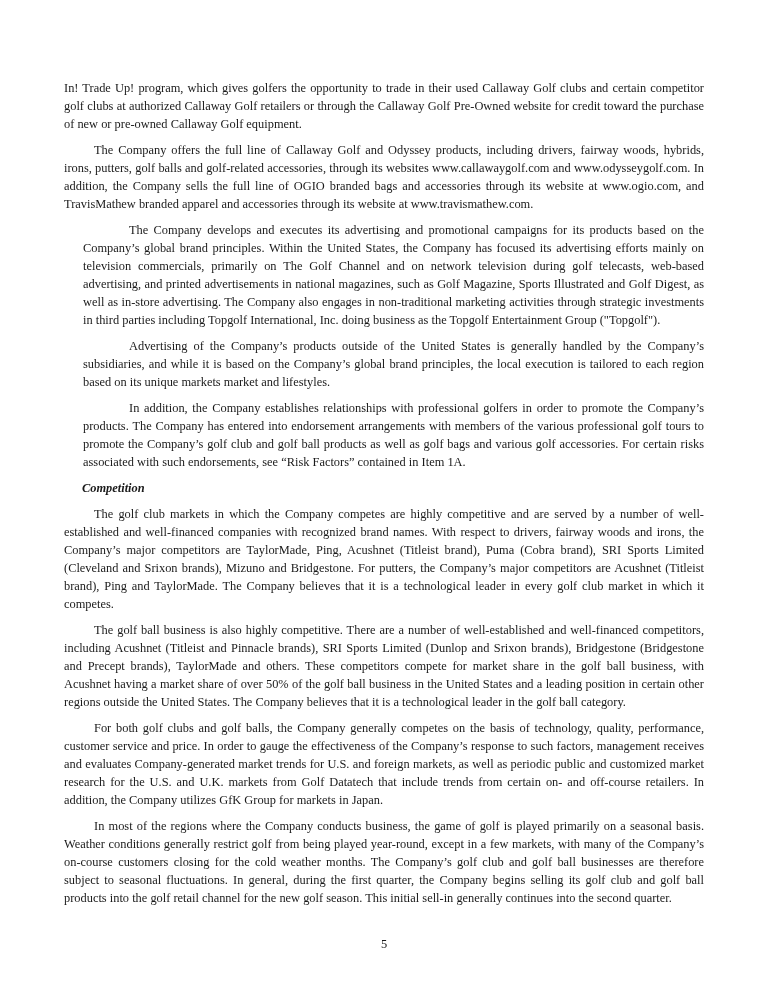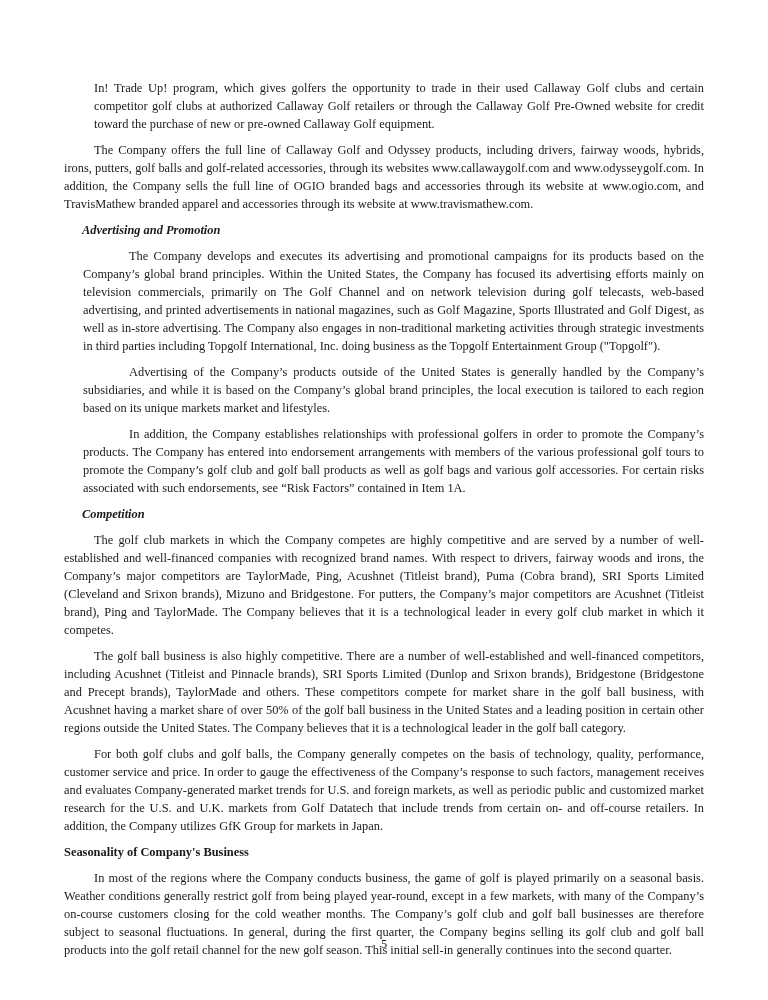--- a/index.html
+++ b/index.html
@@ -17,21 +17,21 @@
       top: 79px;
       width: 640px;
     }
     p {
       margin: 0 0 8px 0;
       font-size: 12.4px;
       line-height: 18px;
       text-align: justify;
       text-align-last: left;
     }
-    p.cont { text-indent: 0; margin-left: 30px; }
+    p.cont { text-indent: 0; }
     p.ind { text-indent: 30px; }
     p.ind-wide { text-indent: 46px; margin-left: 19px; }
     h3.sub {
       margin: 4px 0 8px 18px;
       font-size: 12.4px;
       line-height: 18px;
       font-weight: bold;
       font-style: italic;
     }
     h3.main {
@@ -52,32 +52,30 @@
     }
   </style>
 </head>
 <body>
 
 <div class="page">
   <p class="cont">In! Trade Up! program, which gives golfers the opportunity to trade in their used Callaway Golf clubs and certain competitor golf clubs at authorized Callaway Golf retailers or through the Callaway Golf Pre-Owned website for credit toward the purchase of new or pre-owned Callaway Golf equipment.</p>
   <p class="ind">The Company offers the full line of Callaway Golf and Odyssey products, including drivers, fairway woods, hybrids, irons, putters, golf balls and golf-related accessories, through its websites www.callawaygolf.com and www.odysseygolf.com. In addition, the Company sells the full line of OGIO branded bags and accessories through its website at www.ogio.com, and TravisMathew branded apparel and accessories through its website at www.travismathew.com.</p>
 
   <section>
-    <h3 class="sub">Advertising and Promotion</h3>
     <p class="ind-wide">The Company develops and executes its advertising and promotional campaigns for its products based on the Company’s global brand principles. Within the United States, the Company has focused its advertising efforts mainly on television commercials, primarily on The Golf Channel and on network television during golf telecasts, web-based advertising, and printed advertisements in national magazines, such as Golf Magazine, Sports Illustrated and Golf Digest, as well as in-store advertising. The Company also engages in non-traditional marketing activities through strategic investments in third parties including Topgolf International, Inc. doing business as the Topgolf Entertainment Group ("Topgolf").</p>
     <p class="ind-wide">Advertising of the Company’s products outside of the United States is generally handled by the Company’s subsidiaries, and while it is based on the Company’s global brand principles, the local execution is tailored to each region based on its unique markets market and lifestyles.</p>
     <p class="ind-wide">In addition, the Company establishes relationships with professional golfers in order to promote the Company’s products. The Company has entered into endorsement arrangements with members of the various professional golf tours to promote the Company’s golf club and golf ball products as well as golf bags and various golf accessories. For certain risks associated with such endorsements, see “Risk Factors” contained in Item 1A.</p>
   </section>
 
   <section>
     <h3 class="sub">Competition</h3>
     <p class="ind">The golf club markets in which the Company competes are highly competitive and are served by a number of well-established and well-financed companies with recognized brand names. With respect to drivers, fairway woods and irons, the Company’s major competitors are TaylorMade, Ping, Acushnet (Titleist brand), Puma (Cobra brand), SRI Sports Limited (Cleveland and Srixon brands), Mizuno and Bridgestone. For putters, the Company’s major competitors are Acushnet (Titleist brand), Ping and TaylorMade. The Company believes that it is a technological leader in every golf club market in which it competes.</p>
     <p class="ind">The golf ball business is also highly competitive. There are a number of well-established and well-financed competitors, including Acushnet (Titleist and Pinnacle brands), SRI Sports Limited (Dunlop and Srixon brands), Bridgestone (Bridgestone and Precept brands), TaylorMade and others. These competitors compete for market share in the golf ball business, with Acushnet having a market share of over 50% of the golf ball business in the United States and a leading position in certain other regions outside the United States. The Company believes that it is a technological leader in the golf ball category.</p>
     <p class="ind">For both golf clubs and golf balls, the Company generally competes on the basis of technology, quality, performance, customer service and price. In order to gauge the effectiveness of the Company’s response to such factors, management receives and evaluates Company-generated market trends for U.S. and foreign markets, as well as periodic public and customized market research for the U.S. and U.K. markets from Golf Datatech that include trends from certain on- and off-course retailers. In addition, the Company utilizes GfK Group for markets in Japan.</p>
   </section>
 
   <section>
-    <h3 class="main">Seasonality of Company's Business</h3>
     <p class="ind">In most of the regions where the Company conducts business, the game of golf is played primarily on a seasonal basis. Weather conditions generally restrict golf from being played year-round, except in a few markets, with many of the Company’s on-course customers closing for the cold weather months. The Company’s golf club and golf ball businesses are therefore subject to seasonal fluctuations. In general, during the first quarter, the Company begins selling its golf club and golf ball products into the golf retail channel for the new golf season. This initial sell-in generally continues into the second quarter.</p>
   </section>
 </div>
 
 <div class="page-number">5</div>
 
 </body></html>

